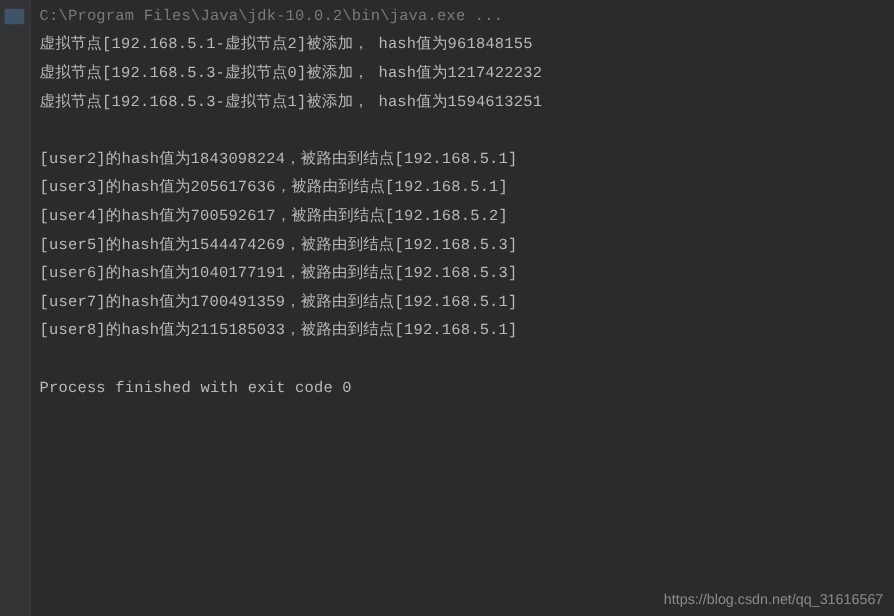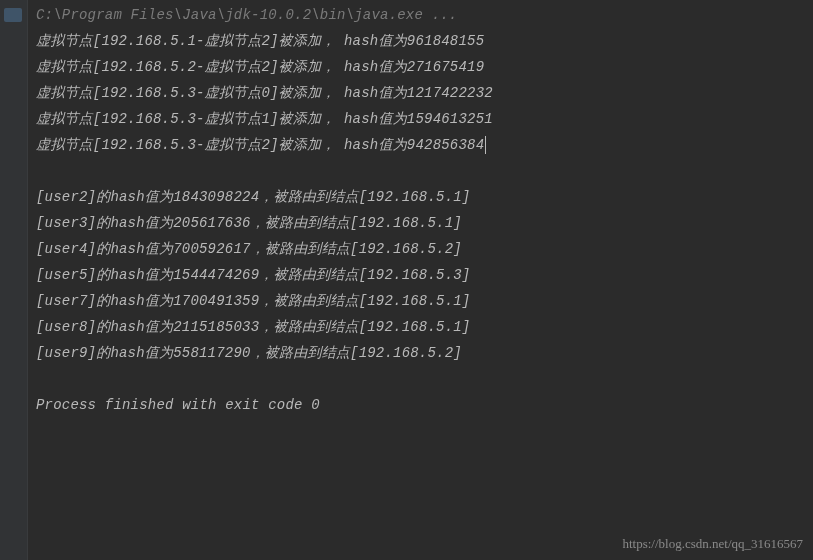--- a/index.html
+++ b/index.html
@@ -28,41 +28,40 @@
       top: 0;
       right: 0;
       padding-top: 2px;
     }
     .line {
       height: 26px;
       line-height: 26px;
       white-space: pre;
       color: #b8b8b8;
       letter-spacing: 0.2px;
-      font-style: italic;
     }
     .line.first {
       color: #7a7a7a;
       overflow: hidden;
     }
     .cursor {
       display: inline-block;
       width: 1px;
       height: 18px;
       background: #bbbbbb;
       vertical-align: middle;
       margin-left: 1px;
     }
     .blank { height: 26px; }
     .watermark {
       position: absolute;
       right: 10px;
       bottom: 8px;
       color: #9a9a9a;
-      font-family: Liberation Serif, serif;
+      font-family: Liberation Sans, sans-serif;
       font-size: 13px;
       opacity: 0.85;
     }
     .gutter-icon {
       position: absolute;
       left: 4px;
       top: 8px;
       width: 18px;
       height: 14px;
       background: #4a6a8a;
@@ -74,33 +73,31 @@
 <body>
 
 <div class="gutter">
   <div class="gutter-icon"></div>
 </div>
 
 <div class="console">
   <div class="line first">C:\Program Files\Java\jdk-10.0.2\bin\java.exe ...</div>
 
   <div class="line">虚拟节点[192.168.5.1-虚拟节点2]被添加， hash值为961848155</div>
-  <div class="line">虚拟节点[192.168.5.2-虚拟节点2]被添加， hash值为271675419</div>
   <div class="line">虚拟节点[192.168.5.3-虚拟节点0]被添加， hash值为1217422232</div>
   <div class="line">虚拟节点[192.168.5.3-虚拟节点1]被添加， hash值为1594613251</div>
-  <div class="line"><span>虚拟节点[192.168.5.3-虚拟节点2]被添加， hash值为942856384</span><span class="cursor"></span></div>
 
   <div class="blank"></div>
 
   <div class="line">[user2]的hash值为1843098224，被路由到结点[192.168.5.1]</div>
   <div class="line">[user3]的hash值为205617636，被路由到结点[192.168.5.1]</div>
   <div class="line">[user4]的hash值为700592617，被路由到结点[192.168.5.2]</div>
   <div class="line">[user5]的hash值为1544474269，被路由到结点[192.168.5.3]</div>
+  <div class="line">[user6]的hash值为1040177191，被路由到结点[192.168.5.3]</div>
   <div class="line">[user7]的hash值为1700491359，被路由到结点[192.168.5.1]</div>
   <div class="line">[user8]的hash值为2115185033，被路由到结点[192.168.5.1]</div>
-  <div class="line">[user9]的hash值为558117290，被路由到结点[192.168.5.2]</div>
 
   <div class="blank"></div>
 
   <div class="line">Process finished with exit code 0</div>
 </div>
 
 <div class="watermark">https://blog.csdn.net/qq_31616567</div>
 
 </body></html>

